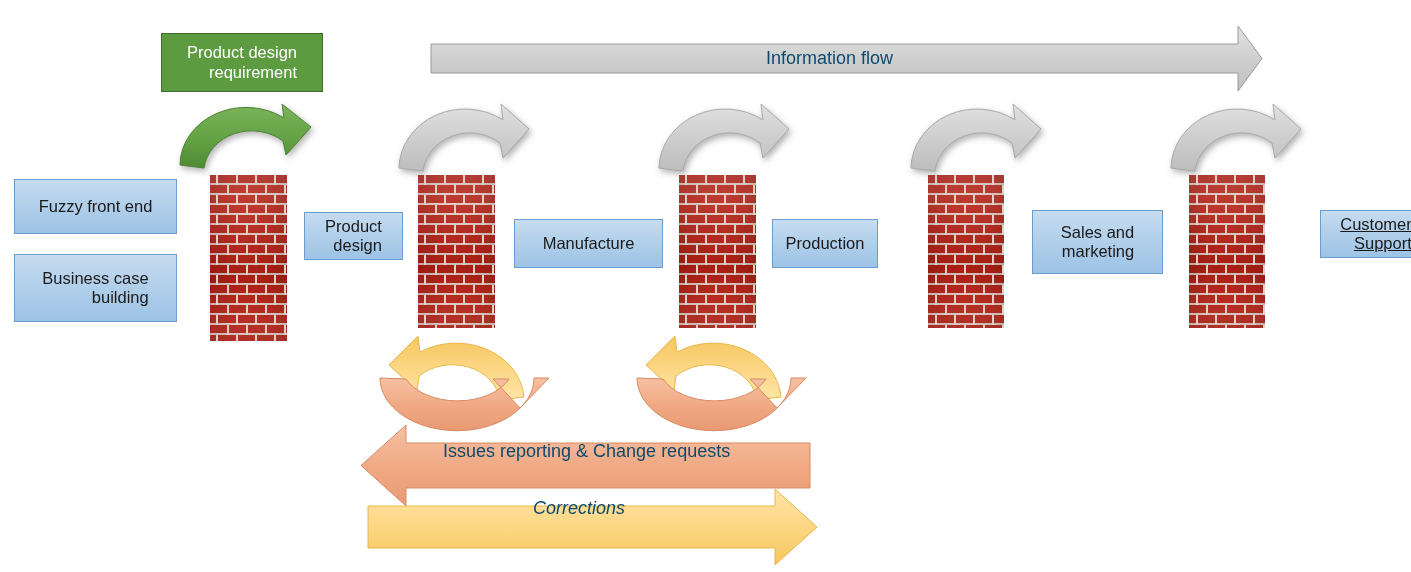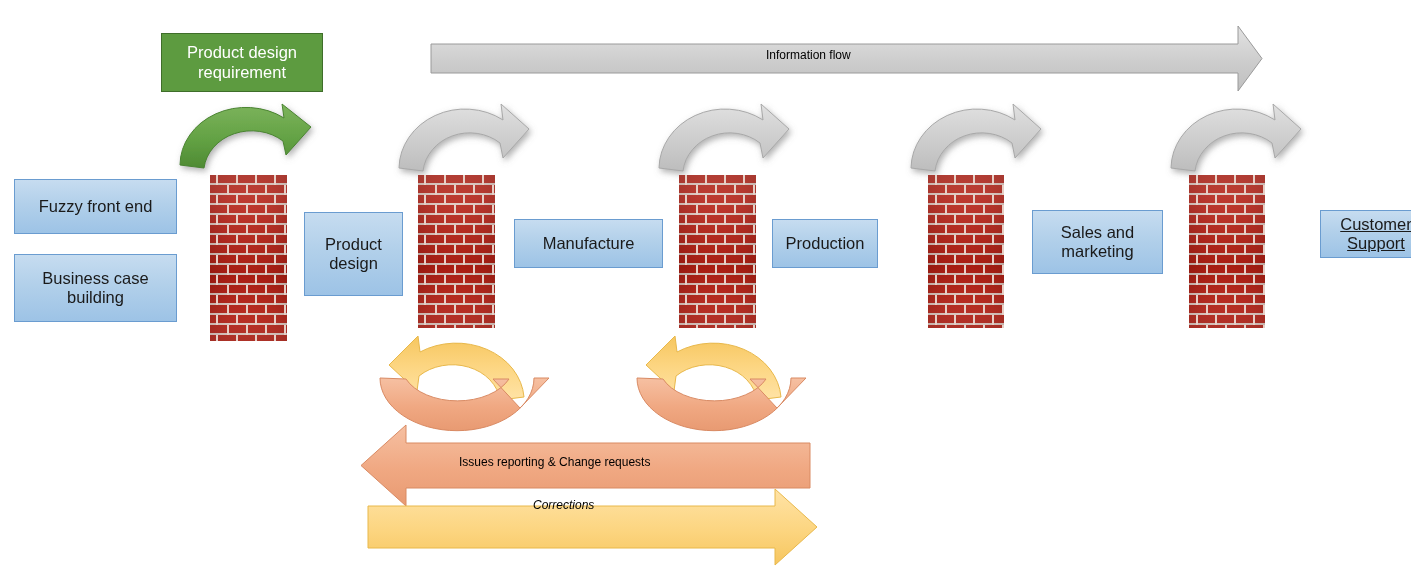--- a/index.html
+++ b/index.html
@@ -16,21 +16,21 @@
     height: 572px;
     background: #ffffff;
     overflow: hidden;
   }
   .box {
     position: absolute;
     box-sizing: border-box;
     display: flex;
     align-items: center;
     justify-content: center;
-    text-align: center;
+    text-align: right;
     line-height: 1.18;
     white-space: pre-line;
   }
   .blue-box {
     background: linear-gradient(to bottom, #c6dcf0 0%, #b2d0ea 45%, #9dc3e6 100%);
     border: 1px solid #6a9cd0;
     color: #1a1a1a;
     font-size: 16.5px;
   }
   .green-box {
@@ -85,22 +85,22 @@
   .svg-layer {
     position: absolute;
     left: 0;
     top: 0;
     width: 1411px;
     height: 572px;
     pointer-events: none;
   }
   .arrow-label {
     position: absolute;
-    font-size: 12px;
-    color: #000000;
+    font-size: 18px;
+    color: #0c4a6e;
     white-space: nowrap;
   }
 </style>
 </head>
 <body>
 
 <div id="stage">
 
   <svg class="svg-layer" viewBox="0 0 1411 572">
     <defs>
@@ -217,32 +217,32 @@
   <div class="brick" style="left:1189px;top:175px;width:76px;height:153px;"></div>
 
   <div class="box green-box" style="left:161px;top:33px;width:162px;height:59px;">Product design
 requirement</div>
 
   <div class="box blue-box" style="left:14px;top:179px;width:163px;height:55px;">Fuzzy front end</div>
 
   <div class="box blue-box" style="left:14px;top:254px;width:163px;height:68px;">Business case
 building</div>
 
-  <div class="box blue-box" style="left:304px;top:212px;width:99px;height:84px;">Product
+  <div class="box blue-box" style="left:304px;top:212px;width:99px;height:48px;">Product
 design</div>
 
   <div class="box blue-box" style="left:514px;top:219px;width:149px;height:49px;">Manufacture</div>
 
   <div class="box blue-box" style="left:772px;top:219px;width:106px;height:49px;">Production</div>
 
   <div class="box blue-box" style="left:1032px;top:210px;width:131px;height:64px;">Sales and
 marketing</div>
 
   <div class="box blue-box" style="left:1320px;top:210px;width:112px;height:48px;text-decoration:underline;">Customer
 Support</div>
 
   <div class="arrow-label" style="left:766px;top:48px;">Information flow</div>
 
-  <div class="arrow-label" style="left:443px;top:455px;margin-left:16px;">Issues reporting &amp; Change requests</div>
+  <div class="arrow-label" style="left:443px;top:441px;">Issues reporting &amp; Change requests</div>
 
   <div class="arrow-label" style="left:533px;top:498px;font-style:italic;">Corrections</div>
 
 </div>
 
 </body></html>

